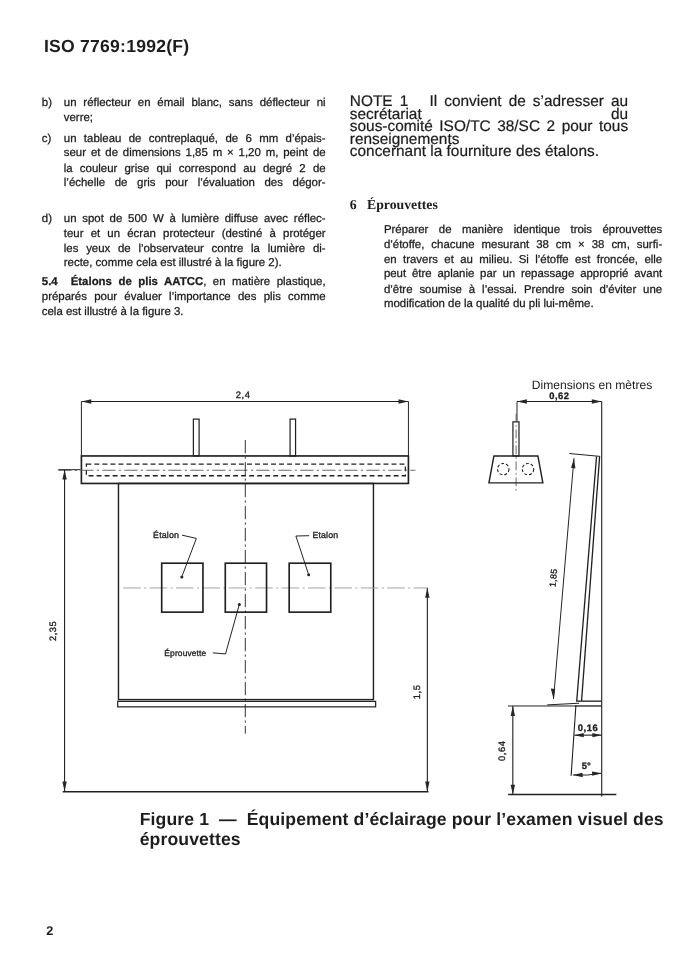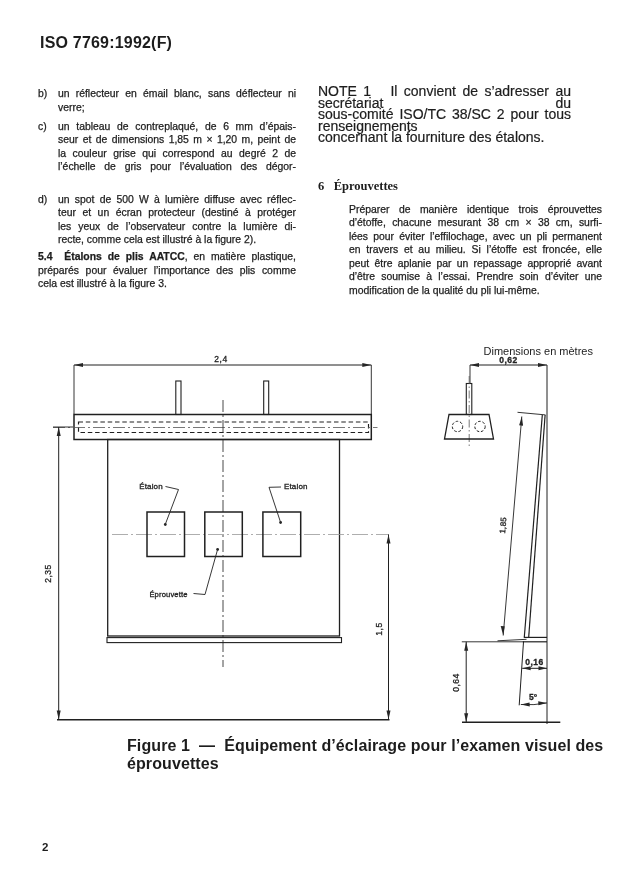--- a/index.html
+++ b/index.html
@@ -54,21 +54,20 @@
   <div class="j">NOTE 1&nbsp;&nbsp;&nbsp;Il convient de s’adresser au secrétariat du</div>
   <div class="j">sous-comité ISO/TC 38/SC 2 pour tous renseignements</div>
   <div>concernant la fourniture des étalons.</div>
 </div>
 
 <div class="abs" style="left:318px;top:178.5px;font-size:12.5px;font-weight:bold;font-family:Liberation Serif, serif;">6&nbsp;&nbsp;&nbsp;Éprouvettes</div>
 
 <div class="abs body11" style="left:318px;top:202.5px;width:253px;margin-left:31px;">
   <div class="j">Préparer de manière identique trois éprouvettes</div>
   <div class="j">d’étoffe, chacune mesurant 38 cm × 38 cm, surfi-</div>
-  <div class="j">lées pour éviter l’effilochage, avec un pli permanent</div>
   <div class="j">en travers et au milieu. Si l’étoffe est froncée, elle</div>
   <div class="j">peut être aplanie par un repassage approprié avant</div>
   <div class="j">d’être soumise à l’essai. Prendre soin d’éviter une</div>
   <div>modification de la qualité du pli lui-même.</div>
 </div>
 
 <svg width="620" height="876" viewBox="0 0 620 876">
   <g fill="none" stroke="#202020" stroke-width="1.2">
 
     <g>

